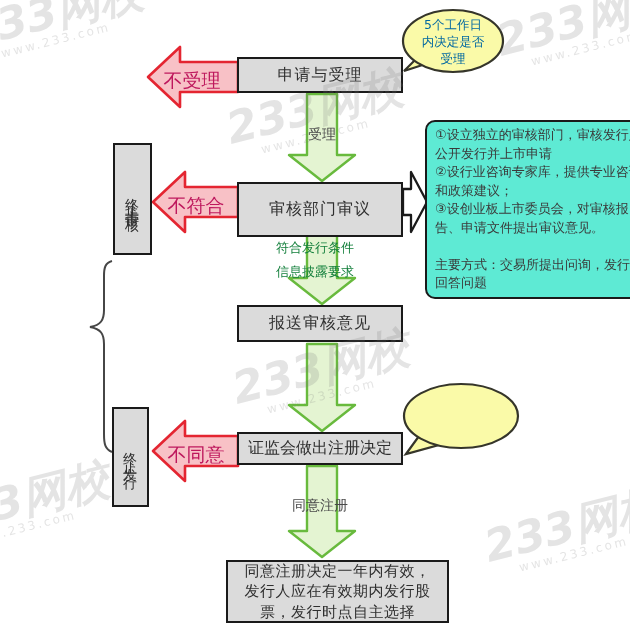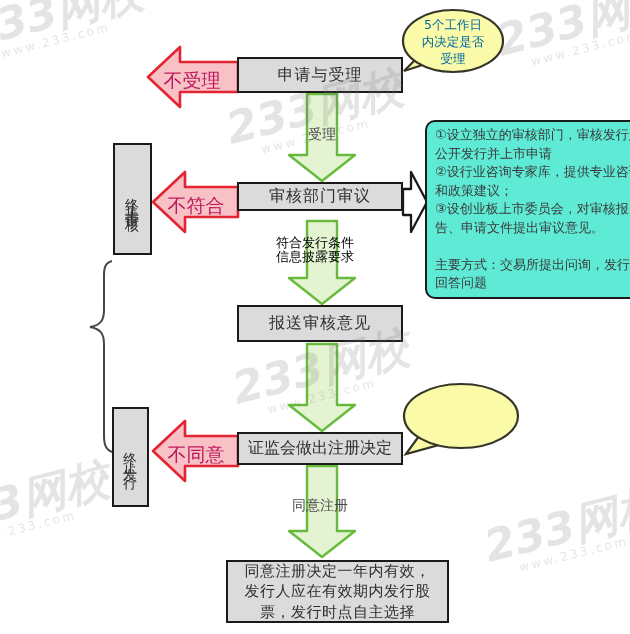--- a/index.html
+++ b/index.html
@@ -18,21 +18,21 @@
   .brace{fill:none;stroke:#464646;stroke-width:2;}
   .bubble-shape{fill:var(--yellow-fill);stroke:var(--yellow-stroke);stroke-width:2.2;}
   .node{position:absolute;z-index:2;background:var(--box-fill);border:2px solid var(--box-border);
         display:flex;align-items:center;justify-content:center;color:#2f2f2f;box-sizing:border-box;}
   .node.main{font-size:16px;letter-spacing:1px;}
   .node.multi{font-size:15px;line-height:20.5px;text-align:center;white-space:pre-line;letter-spacing:0.5px;}
   .vtext{writing-mode:vertical-rl;text-orientation:upright;font-size:14px;color:#2f2f2f;}
   .lbl{position:absolute;z-index:2;text-align:center;white-space:pre-line;color:#4a4a4a;}
   .lbl.flow{font-size:14px;}
   .lbl.reject{font-size:19px;color:#be185d;}
-  .lbl.cond{font-size:13px;line-height:14px;color:#000000;}
+  .lbl.cond{font-size:13px;line-height:24px;color:#15803d;}
   .bubble-text{position:absolute;z-index:2;text-align:center;white-space:pre-line;
                font-size:12.5px;line-height:17px;color:#0369a1;}
   .note-right{position:absolute;z-index:2;left:425px;top:120px;width:238px;box-sizing:border-box;
               background:#5eead4;border:2.5px solid #1a1a1a;border-radius:10px;padding:4px 8px;
               font-size:13px;line-height:18.5px;color:#3a3a3a;white-space:pre-line;}
   .note-left{position:absolute;z-index:2;left:0px;top:272px;width:84px;
              font-size:12.5px;line-height:17.5px;color:#5a5a5a;
              text-align:right;white-space:pre-line;}
   .wm{position:absolute;z-index:3;pointer-events:none;width:200px;
       transform:rotate(-14deg);transform-origin:left top;color:rgba(120,120,120,0.20);}
@@ -59,21 +59,21 @@
 
     <path class="brace" d="M112,261 C105,263 104,268 104,276 L104,310 C104,320 101,325 90,327 C101,329 104,334 104,344 L104,434 C104,444 105,449 112,452"></path>
 
     <path class="bubble-shape" d="M404,71 L415,60 L441,59 Z"></path>
     <ellipse class="bubble-shape" cx="453" cy="41" rx="50" ry="31"></ellipse>
     <path class="bubble-shape" d="M406,454 L419,436 L446,443 Z"></path>
     <ellipse class="bubble-shape" cx="461" cy="416" rx="57" ry="32"></ellipse>
   </svg>
 
   <div class="node main" style="left:237px;top:57px;width:166px;height:36px;">申请与受理</div>
-  <div class="node main" style="left:237px;top:182px;width:166px;height:29px;">审核部门审议</div>
+  <div class="node main" style="left:237px;top:182px;width:166px;height:55px;">审核部门审议</div>
   <div class="node main" style="left:237px;top:305px;width:166px;height:37px;">报送审核意见</div>
   <div class="node main" style="left:237px;top:432px;width:166px;height:33px;letter-spacing:0;">证监会做出注册决定</div>
   <div class="node multi" style="left:226px;top:560px;width:223px;height:63px;">同意注册决定一年内有效，
 发行人应在有效期内发行股
 票，发行时点自主选择</div>
 
   <div class="node" style="left:113px;top:143px;width:39px;height:112px;">
     <span class="vtext" style="letter-spacing:4px;">终止上市审核</span>
   </div>
   <div class="node" style="left:112px;top:407px;width:37px;height:100px;">

